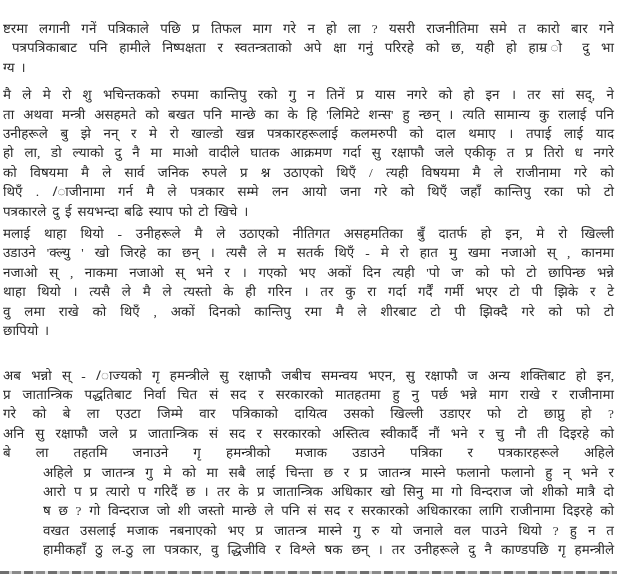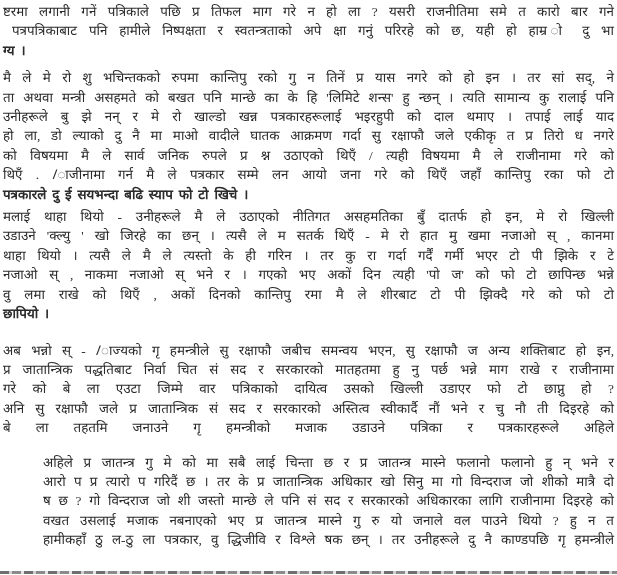--- a/index.html
+++ b/index.html
@@ -8,43 +8,42 @@
     background: #ffffff;
   }
   .page {
     position: relative;
     width: 617px;
     height: 575px;
     overflow: hidden;
     background: #ffffff;
     font-family: "Liberation Serif", "DejaVu Serif", serif;
     box-sizing: border-box;
-    padding: 2px 3px 0 3px;
+    padding: 19px 3px 0 3px;
   }
   .paragraph {
     margin: 0;
   }
   .paragraph.p1 { margin-bottom: 8px; }
   .paragraph.p2 { margin-bottom: 3px; }
-  .paragraph.p3 { margin-bottom: 17px; }
-  .paragraph.p4 { margin-bottom: 15px; }
+  .paragraph.p3 { margin-bottom: 25px; }
+  .paragraph.p4 { }
   .paragraph.p5 { margin-bottom: 0; margin-left: 40px; }
   .text-line {
     font-size: 13.4px;
     line-height: 19.4px;
     color: #2b2b2b;
     text-align: justify;
     text-align-last: justify;
     word-spacing: 2.5px;
     white-space: normal;
   }
   .text-line.short {
     text-align: left;
     text-align-last: left;
-    font-weight: bold;
   }
   .text-line.indent {
     padding-left: 9px;
   }
   
   .clipped-text-line {
     position: absolute;
     left: 0;
     top: 571px;
     width: 617px;
@@ -65,32 +64,32 @@
 
   <p class="paragraph p1">
     <span class="text-line" style="display:block">ष्टरमा लगानी गनें  पत्रिकाले  पछि प्र तिफल माग गरे  न हो  ला ? यसरी राजनीतिमा समे त कारो  बार गने</span>
     <span class="text-line indent" style="display:block">पत्रपत्रिकाबाट पनि हामीले  निष्पक्षता र स्वतन्त्रताको  अपे क्षा गनुं  परिरहे  को  छ, यही हो  हाम्र ो  दु  भा</span>
     <span class="text-line short" style="display:block">ग्य ।</span>
   </p>
 
   <p class="paragraph p2">
     <span class="text-line" style="display:block">मै ले  मे रो  शु भचिन्तकको  रुपमा कान्तिपु रको  गु न तिनें  प्र यास नगरे  को  हो  इन । तर सां सद्, ने</span>
     <span class="text-line" style="display:block">ता अथवा मन्त्री असहमते  को  बखत पनि मान्छे  का के  हि 'लिमिटे  शन्स' हु न्छन्  । त्यति सामान्य कु रालाई  पनि</span>
-    <span class="text-line" style="display:block">उनीहरूले  बु झे  नन्  र मे रो  खाल्डो  खन्न पत्रकारहरूलाई  भइरहुपी को  दाल थमाए । तपाई लाई  याद</span>
+    <span class="text-line" style="display:block">उनीहरूले  बु झे  नन्  र मे रो  खाल्डो  खन्न पत्रकारहरूलाई  कलमरुपी को  दाल थमाए । तपाई लाई  याद</span>
     <span class="text-line" style="display:block">हो  ला, डो  ल्याको  दु  नै  मा माओ वादीले  घातक आक्रमण गर्दा  सु  रक्षाफौ जले  एकीकृ  त प्र तिरो  ध नगरे</span>
     <span class="text-line" style="display:block">को  विषयमा मै ले  सार्व जनिक रुपले  प्र श्न उठाएको  थिएँ  / त्यही विषयमा मै ले  राजीनामा गरे  को</span>
     <span class="text-line" style="display:block">थिएँ  . /ाजीनामा गर्न  मै ले  पत्रकार सम्मे  लन आयो  जना गरे  को  थिएँ  जहाँ  कान्तिपु रका फो  टो</span>
     <span class="text-line short" style="display:block">पत्रकारले  दु  ई  सयभन्दा बढि स्याप फो  टो  खिचे  ।</span>
   </p>
 
   <p class="paragraph p3">
     <span class="text-line" style="display:block">मलाई  थाहा थियो - उनीहरूले  मै ले  उठाएको  नीतिगत असहमतिका बुँ  दातर्फ  हो  इन, मे रो  खिल्ली</span>
     <span class="text-line" style="display:block">उडाउने  'क्ल्यु ' खो  जिरहे  का छन्  । त्यसै  ले  म सतर्क  थिएँ - मे रो  हात मु खमा नजाओ स् , कानमा</span>
+    <span class="text-line" style="display:block">नजाओ स् , नाकमा नजाओ स्  भने  र । गएको  भए अकों  दिन त्यही 'पो  ज' को  फो  टो  छापिन्छ भन्ने</span>
     <span class="text-line" style="display:block">थाहा थियो  । त्यसै  ले  मै ले  त्यस्तो  के  ही गरिन । तर कु रा गर्दा गर्दैं  गर्मी  भएर टो  पी झिके  र टे</span>
-    <span class="text-line" style="display:block">नजाओ स् , नाकमा नजाओ स्  भने  र । गएको  भए अकों  दिन त्यही 'पो  ज' को  फो  टो  छापिन्छ भन्ने</span>
     <span class="text-line" style="display:block">वु लमा राखे  को  थिएँ , अकों  दिनको  कान्तिपु रमा मै ले  शीरबाट टो  पी झिक्दै  गरे  को  फो  टो</span>
     <span class="text-line short" style="display:block">छापियो  ।</span>
   </p>
 
   <p class="paragraph p4">
     <span class="text-line" style="display:block">अब भन्नो स्  - /ाज्यको  गृ हमन्त्रीले  सु  रक्षाफौ जबीच समन्वय भएन, सु  रक्षाफौ ज अन्य शक्तिबाट हो  इन,</span>
     <span class="text-line" style="display:block">प्र जातान्त्रिक पद्धतिबाट निर्वा चित सं सद र सरकारको  मातहतमा हु  नु  पर्छ  भन्ने  माग राखे  र राजीनामा</span>
     <span class="text-line" style="display:block">गरे  को  बे  ला एउटा जिम्मे  वार पत्रिकाको  दायित्व उसको  खिल्ली उडाएर फो  टो  छाप्नु  हो  ?</span>
     <span class="text-line" style="display:block">अनि सु  रक्षाफौ जले  प्र जातान्त्रिक सं सद र सरकारको  अस्तित्व स्वीकार्दै  नौं  भने  र चु  नौ  ती दिइरहे  को</span>
     <span class="text-line" style="display:block">बे  ला तहतमि जनाउने  गृ हमन्त्रीको  मजाक उडाउने  पत्रिका र पत्रकारहरूले  अहिले</span>

